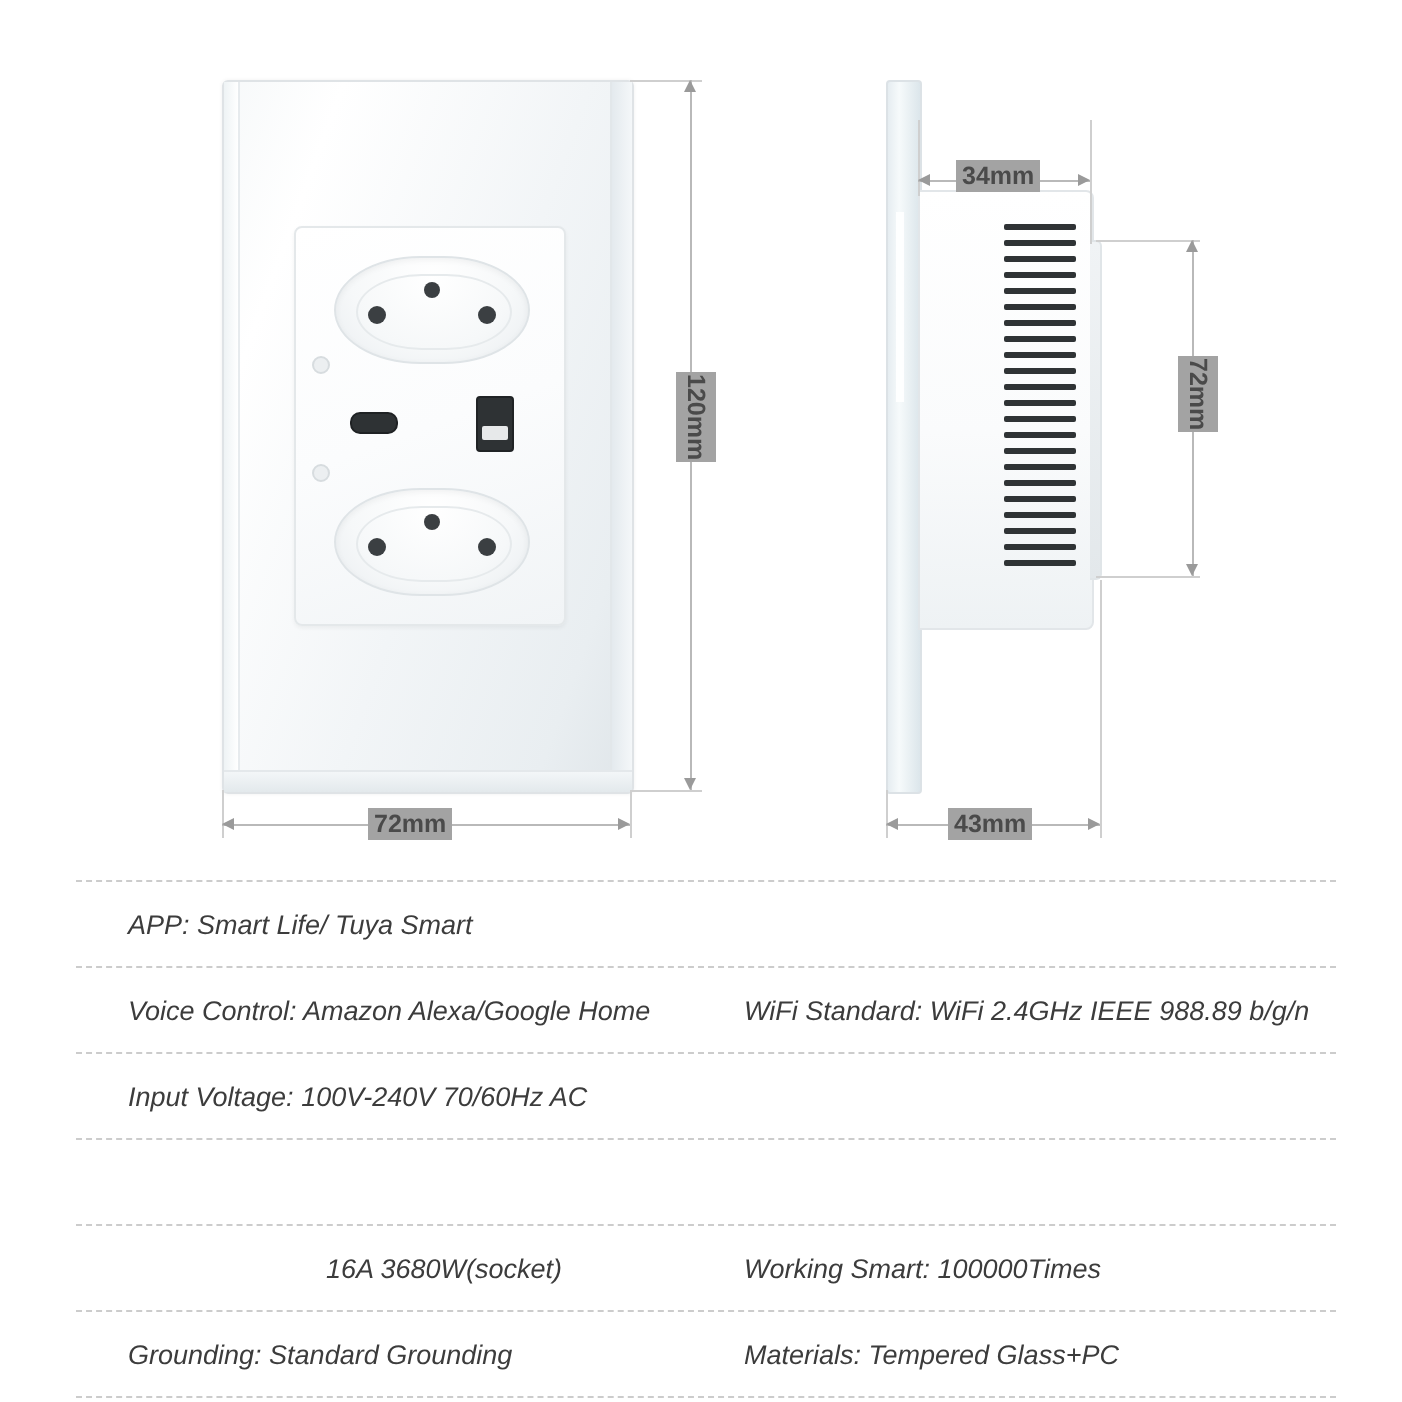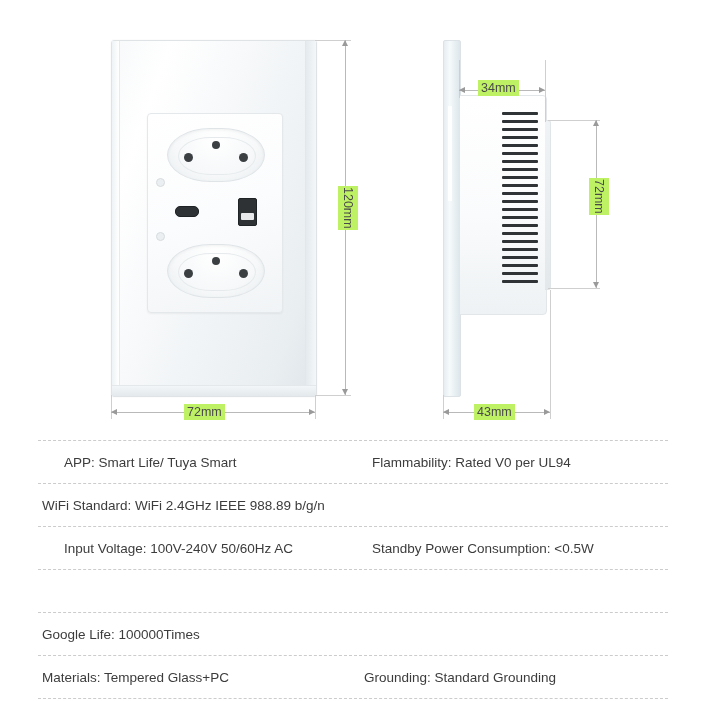--- a/index.html
+++ b/index.html
@@ -32,23 +32,24 @@
   .ext {
     position: absolute;
     background: #cfcfcf;
   }
   .ext.h { height: 1px; }
   .ext.v { width: 1px; }
   .dimlabel {
     position: absolute;
     font-size: 12.5px;
     color: #4a4a4a;
-    background: #bef264;
+    background: #a3a3a3;
     padding: 1px 3px;
     white-space: nowrap;
+    font-weight: bold;
   }
   .dimlabel.vert {
     writing-mode: vertical-rl;
     text-orientation: mixed;
   }
   .arrow {
     position: absolute;
     width: 0; height: 0;
   }
   .arrow.left {
@@ -249,20 +250,21 @@
     border-radius: 0 3px 3px 0;
   }
 
   
   .spec-table {
     position: absolute;
     left: 38px;
     top: 440px;
     width: 630px;
     border-top: 1px dashed #cccccc;
+    font-style: italic;
   }
   .spec-row {
     display: flex;
     border-bottom: 1px dashed #cccccc;
     height: 42px;
     align-items: center;
   }
   .spec-cell {
     font-size: 13.5px;
     color: #3c3c3c;
@@ -379,33 +381,33 @@
   <div class="ext v" style="left:443px; top:395px; height:24px;"></div>
   <div class="ext v" style="left:550px; top:290px; height:129px;"></div>
   <div class="dimline h" style="left:443px; top:412px; width:107px;"></div>
   <div class="arrow left" style="left:443px; top:409px;"></div>
   <div class="arrow right" style="left:544px; top:409px;"></div>
   <div class="dimlabel" style="left:474px; top:404px;">43mm</div>
 
   <div class="spec-table">
     <div class="spec-row">
       <div class="spec-cell left">APP: Smart Life/ Tuya Smart</div>
-      <div class="spec-cell right">Flammability: Rated V0 per UL94</div>
-    </div>
-    <div class="spec-row">
+    </div>
+    <div class="spec-row">
+      <div class="spec-cell left">Voice Control: Amazon Alexa/Google Home</div>
       <div class="spec-cell right">WiFi Standard: WiFi 2.4GHz IEEE 988.89 b/g/n</div>
     </div>
     <div class="spec-row">
-      <div class="spec-cell left">Input Voltage: 100V-240V 50/60Hz AC</div>
-      <div class="spec-cell right">Standby Power Consumption: &lt;0.5W</div>
-    </div>
-    <div class="spec-row">
-    </div>
-    <div class="spec-row">
-      <div class="spec-cell right">Google Life: 100000Times</div>
-    </div>
-    <div class="spec-row">
+      <div class="spec-cell left">Input Voltage: 100V-240V 70/60Hz AC</div>
+    </div>
+    <div class="spec-row">
+    </div>
+    <div class="spec-row">
+      <div class="spec-cell left indent">16A   3680W(socket)</div>
+      <div class="spec-cell right">Working Smart: 100000Times</div>
+    </div>
+    <div class="spec-row">
+      <div class="spec-cell left">Grounding: Standard Grounding</div>
       <div class="spec-cell right">Materials: Tempered Glass+PC</div>
-      <div class="spec-cell left">Grounding: Standard Grounding</div>
     </div>
   </div>
 
 </div>
 
 </body></html>

